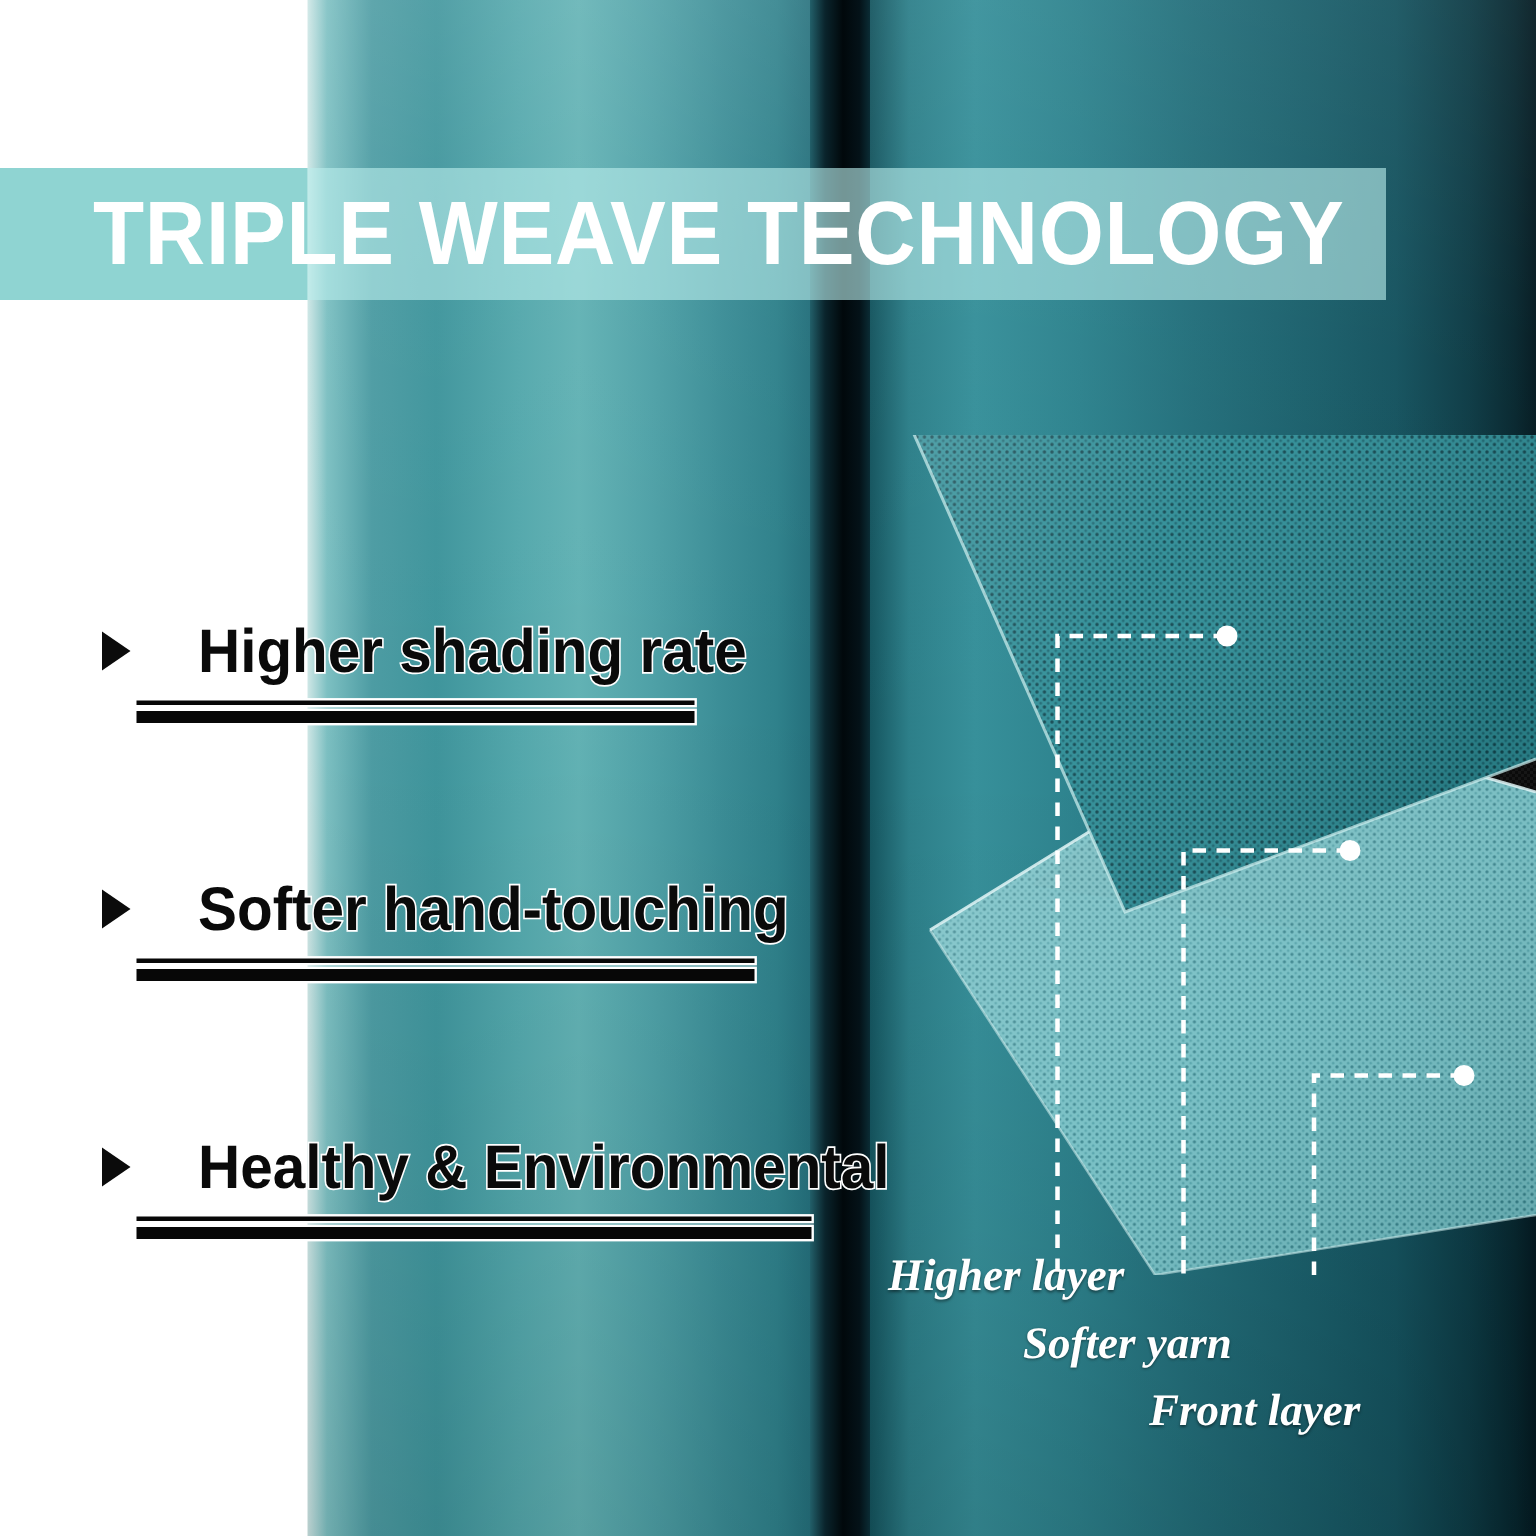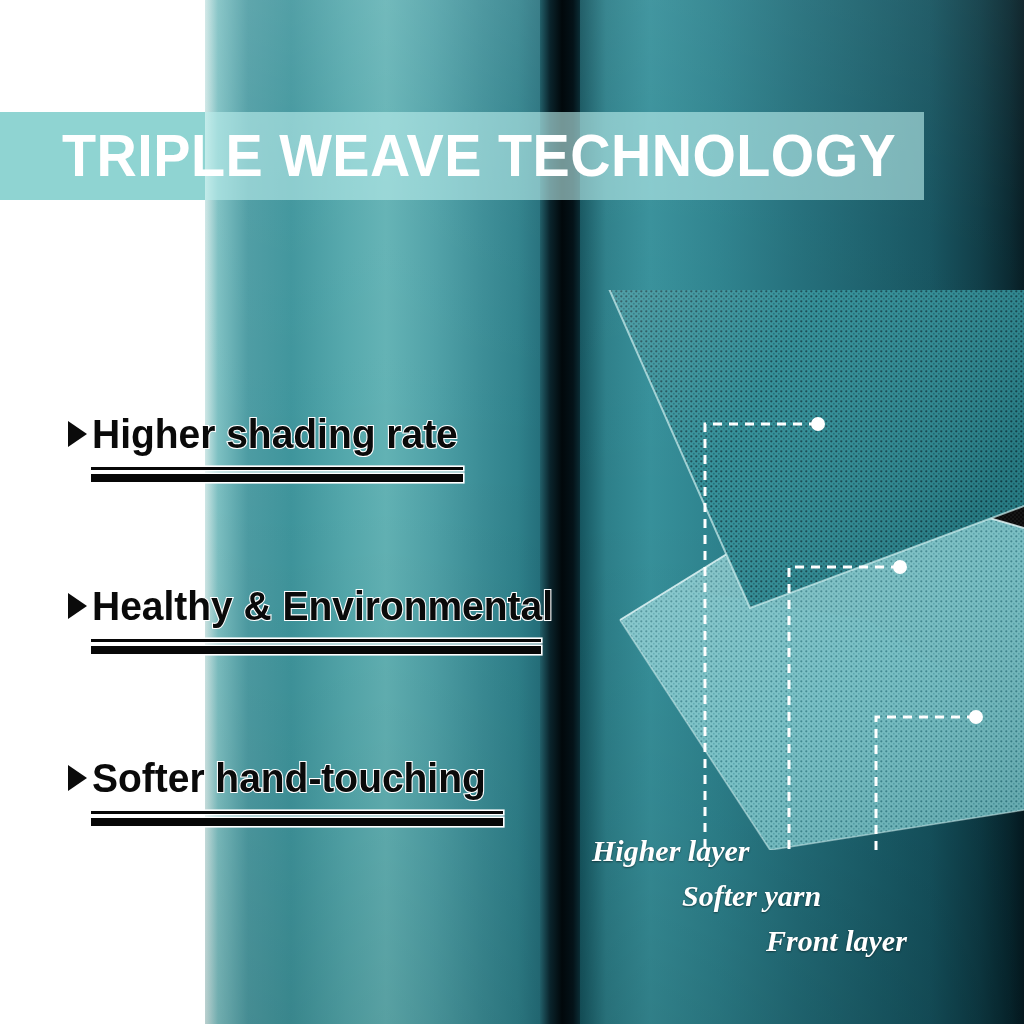--- a/index.html
+++ b/index.html
@@ -151,20 +151,21 @@
     top: 408px;
     z-index: 22;
   }
   .feature-item { position: relative; margin-bottom: 98px; }
   .feature-item:last-child { margin-bottom: 0; }
 
   .feature-row {
     display: flex;
     align-items: center;
     height: 52px;
+    gap: 40px;
   }
   .bullet-triangle {
     width: 0; height: 0;
     border-left: 19px solid #0b0b0b;
     border-top: 13px solid transparent;
     border-bottom: 13px solid transparent;
     margin-right: 5px;
     filter: drop-shadow(0 0 1.2px #ffffff) drop-shadow(0 0 1.2px #ffffff);
     flex: none;
   }
@@ -318,34 +319,34 @@
       </div>
       <div class="feature-rules">
         <div class="rule-thin" style="width:372px"></div>
         <div class="rule-thick" style="width:372px"></div>
       </div>
     </div>
 
     <div class="feature-item">
       <div class="feature-row">
         <div class="bullet-triangle"></div>
+        <div class="feature-label">Softer hand-touching</div>
+      </div>
+      <div class="feature-rules">
+        <div class="rule-thin" style="width:412px"></div>
+        <div class="rule-thick" style="width:412px"></div>
+      </div>
+    </div>
+
+    <div class="feature-item">
+      <div class="feature-row">
+        <div class="bullet-triangle"></div>
         <div class="feature-label">Healthy &amp; Environmental</div>
       </div>
       <div class="feature-rules">
         <div class="rule-thin" style="width:450px"></div>
         <div class="rule-thick" style="width:450px"></div>
       </div>
     </div>
 
-    <div class="feature-item">
-      <div class="feature-row">
-        <div class="bullet-triangle"></div>
-        <div class="feature-label">Softer hand-touching</div>
-      </div>
-      <div class="feature-rules">
-        <div class="rule-thin" style="width:412px"></div>
-        <div class="rule-thick" style="width:412px"></div>
-      </div>
-    </div>
-
   </div>
 
 </div>
 
 </body></html>

